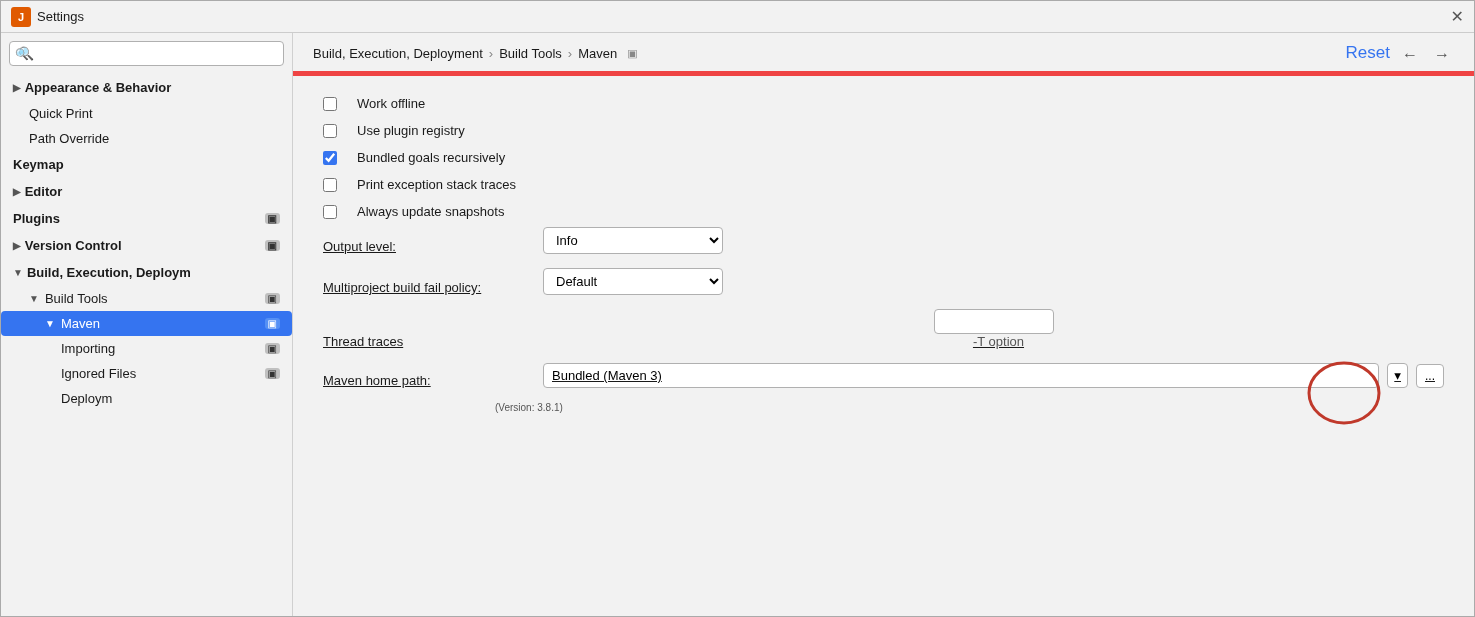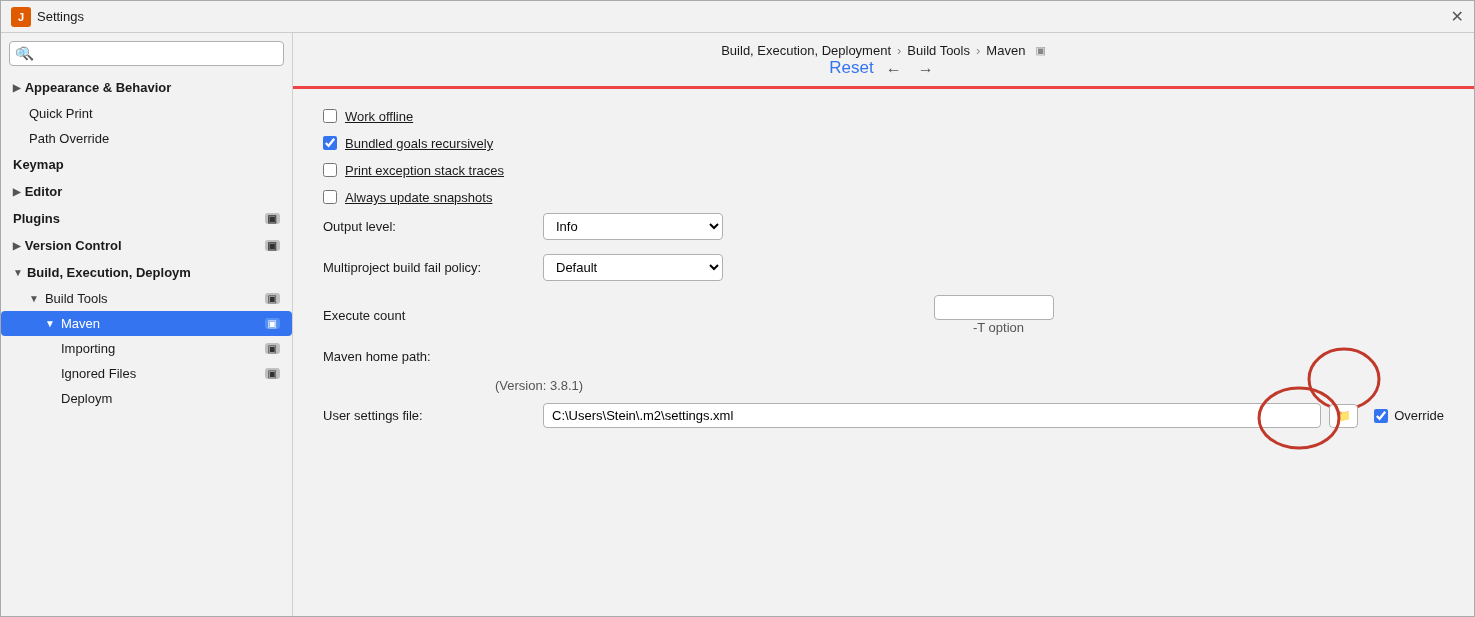--- a/index.html
+++ b/index.html
@@ -27,52 +27,52 @@
     .indent3 { padding-left: 60px; }
     .sidebar-active { background: #3574f0; color: white; border-radius: 4px; }
 
     .tree-arrow { font-size: 10px; color: #555; }
     .tree-arrow-down { font-size: 10px; color: #555; }
     .badge { background: #c0c0c0; border-radius: 3px; padding: 0 3px; font-size: 10px; color: #333; margin-left: auto; }
 
     
     .content { flex: 1; display: flex; flex-direction: column; background: #f2f2f2; overflow: hidden; }
 
-    .breadcrumb-bar { display: flex; align-items: center; justify-content: space-between; padding: 10px 20px 8px 20px; border-bottom: 3px solid #ef4444; background: #f2f2f2; flex-shrink: 0; flex-direction: column; }
+    .breadcrumb-bar { display: flex; align-items: center; justify-content: space-between; padding: 10px 20px 8px 20px; border-bottom: 5px solid #ef4444; background: #f2f2f2; flex-shrink: 0; }
     .breadcrumb { display: flex; align-items: center; gap: 6px; font-size: 13px; }
     .breadcrumb-sep { color: #888; }
     .breadcrumb-last { color: #1a1a1a; }
     .breadcrumb-link { color: #1a1a1a; }
     .breadcrumb-icon { color: #888; font-size: 11px; }
     .nav-buttons { display: flex; align-items: center; gap: 8px; }
     .reset-btn { color: #3574f0; background: none; border: none; cursor: pointer; font-size: 17px; }
     .nav-btn { background: none; border: none; cursor: pointer; font-size: 16px; color: #555; padding: 0 4px; }
 
     .form-area { flex: 1; overflow-y: auto; padding: 20px 30px; }
 
-    .form-row { display: flex; align-items: center; margin-bottom: 14px; }
-    .checkbox-row { display: flex; align-items: flex-start; gap: 8px; margin-bottom: 12px; text-decoration: underline; }
+    .form-row { display: flex; align-items: flex-end; margin-bottom: 14px; text-decoration: underline; }
+    .checkbox-row { display: flex; align-items: flex-end; gap: 20px; margin-bottom: 12px; }
     .checkbox-row input[type=checkbox] { width: 14px; height: 14px; }
     .checkbox-label { font-size: 13px; cursor: pointer; }
 
     .field-label { width: 220px; flex-shrink: 0; font-size: 13px; }
     .field-control { flex: 1; }
 
     select { padding: 4px 8px; border: 1px solid #b0b0b0; border-radius: 4px; background: white; font-size: 13px; min-width: 180px; cursor: pointer; }
     input[type=text] { padding: 4px 8px; border: 1px solid #b0b0b0; border-radius: 4px; background: white; font-size: 13px; }
 
     .thread-count-input { width: 120px; }
     .t-option { margin-left: 10px; color: #555; font-size: 13px; }
 
     .maven-home-row { display: flex; align-items: center; gap: 8px; }
     .maven-home-input { flex: 1; padding: 4px 8px; border: 1px solid #b0b0b0; border-radius: 4px; background: white; font-size: 13px; }
     .dropdown-btn { border: 1px solid #b0b0b0; background: white; padding: 4px 6px; cursor: pointer; border-radius: 4px; }
     .browse-btn { border: 1px solid #b0b0b0; background: white; padding: 4px 8px; cursor: pointer; border-radius: 4px; font-size: 12px; }
 
-    .version-text { color: #555; font-size: 13px; margin-top: 2px; margin-left: 172px; margin-bottom: 10px; }
+    .version-text { color: #555; font-size: 10px; margin-top: 2px; margin-left: 172px; margin-bottom: 10px; }
 
     .user-settings-row { display: flex; align-items: center; gap: 8px; }
     .user-settings-input { flex: 1; padding: 4px 8px; border: 2px solid #3574f0; border-radius: 4px; background: white; font-size: 13px; }
 
     .override-checkbox { display: flex; align-items: center; gap: 6px; margin-left: 8px; }
     .override-checkbox input { width: 14px; height: 14px; accent-color: #3574f0; }
     .override-label { font-size: 13px; }
 
     
     ::-webkit-scrollbar { width: 6px; }
@@ -182,20 +182,26 @@
 
       <div class="form-area">
 
         <div class="checkbox-row">
           <input type="checkbox" id="work-offline" style="">
           <label for="work-offline" class="checkbox-label">
             <span>Work offline</span>
           </label>
         </div>
 
+        <div class="checkbox-row">
+          <input type="checkbox" id="use-plugin" style="">
+          <label for="use-plugin" class="checkbox-label">
+            <span>Use plugin registry</span>
+          </label>
+        </div>
 
         <div class="checkbox-row">
           <input type="checkbox" id="execute-goals" checked="" style="accent-color: rgb(53, 116, 240);">
           <label for="execute-goals" class="checkbox-label">
             <span>Bundled goals recursively</span>
           </label>
         </div>
 
         <div class="checkbox-row">
           <input type="checkbox" id="print-exception" style="">
@@ -228,51 +234,41 @@
           <div class="field-label">Multiproject build fail policy:</div>
           <div class="field-control">
             <select>
               <option>Default</option>
               <option>After Current Project</option>
             </select>
           </div>
         </div>
 
         <div class="form-row">
-          <div class="field-label">Execute count</div>
+          <div class="field-label">Thread traces</div>
           <div class="field-control" style="display:flex;align-items:center;flex-direction:column;">
             <input type="text" class="thread-count-input" value="" style="">
             <span class="t-option">-T option</span>
           </div>
         </div>
 
         <div class="form-row" style="position:relative;">
           <div class="field-label">Maven home path:</div>
+          <div class="field-control">
+            <div class="maven-home-row">
+              <input type="text" class="maven-home-input" value="Bundled (Maven 3)" style="">
+              <button class="dropdown-btn">▾</button>
+              <button class="browse-btn">...</button>
+            </div>
+          </div>
 
           <svg width="80" height="80" style="position:absolute; right:60px; top:-10px; pointer-events:none;">
             <ellipse cx="40" cy="40" rx="35" ry="30" fill="none" stroke="#c0392b" stroke-width="3"></ellipse>
           </svg>
         </div>
 
         <div class="version-text">(Version: 3.8.1)</div>
 
-        <div class="form-row" style="position:relative;">
-          <div class="field-label">User settings file:</div>
-          <div class="field-control">
-            <div class="user-settings-row">
-              <input type="text" class="user-settings-input" value="C:\Users\Stein\.m2\settings.xml" style="width: 100%;">
-              <button class="browse-btn" style="padding:4px 6px;">📁</button>
-              <div class="override-checkbox">
-                <input type="checkbox" id="override-check" checked="" style="accent-color: rgb(53, 116, 240);">
-                <label for="override-check" class="override-label">Override</label>
-              </div>
-            </div>
-          </div>
-
-          <svg width="90" height="80" style="position:absolute; right:100px; bottom:-30px; pointer-events:none;">
-            <ellipse cx="45" cy="40" rx="40" ry="30" fill="none" stroke="#c0392b" stroke-width="3"></ellipse>
-          </svg>
-        </div>
 
       </div>
     </div>
   </div>
 </div>
 
 </body></html>

